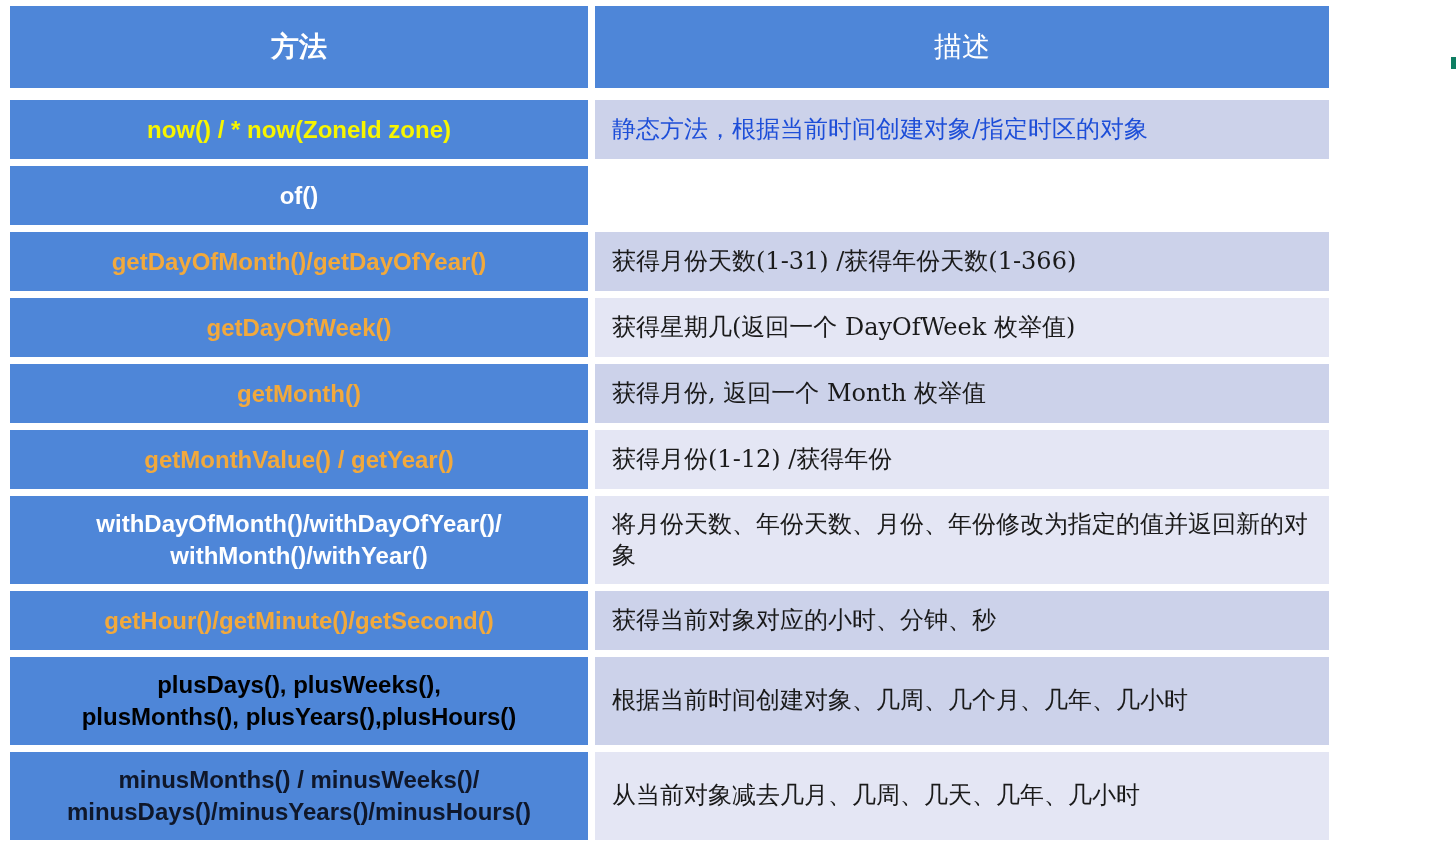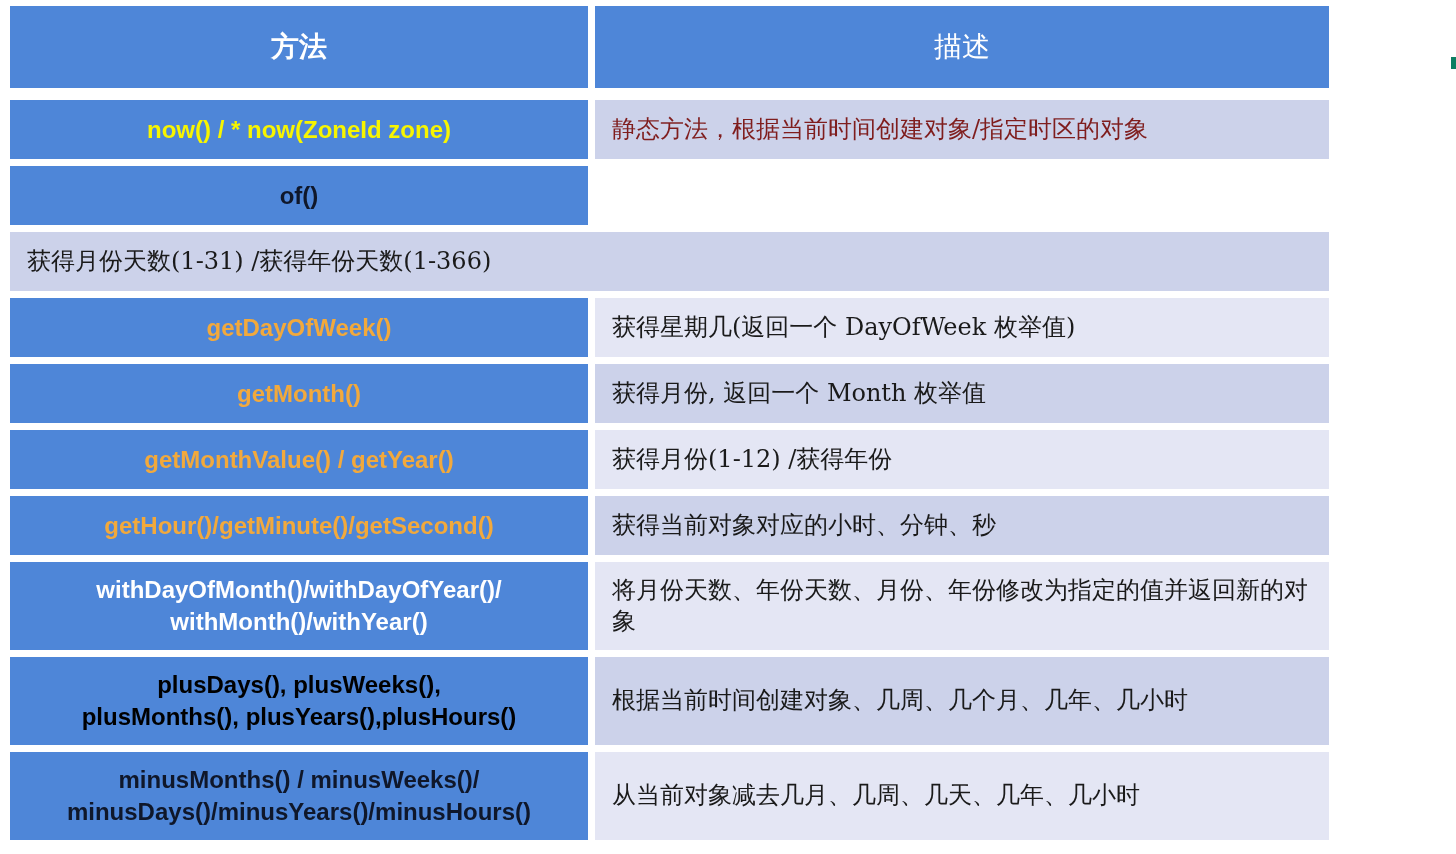--- a/index.html
+++ b/index.html
@@ -85,55 +85,56 @@
       <div class="method-cell header-cell" style="background: rgb(78, 134, 216); color: rgb(255, 255, 255);">
         <span>方法</span>
       </div>
       <div class="desc-cell header-cell" style="background: rgb(78, 134, 216); color: rgb(255, 255, 255);">
         <span>描述</span>
       </div>
     </div>
 
     <div class="t-row h-short">
       <div class="method-cell" style="background: rgb(78, 134, 216); color: rgb(247, 245, 0);">now() / *  now(ZoneId zone)</div>
-      <div class="desc-cell" style="background: rgb(204, 210, 234); color: #7f1d1d;">静态方法，根据当前时间创建对象/指定时区的对象</div>
+      <div class="desc-cell" style="background: rgb(204, 210, 234); color: #1d4ed8;">静态方法，根据当前时间创建对象/指定时区的对象</div>
     </div>
 
     <div class="t-row h-short">
-      <div class="method-cell" style="background: rgb(78, 134, 216); color: #0f172a;">of()</div>
+      <div class="method-cell" style="background: rgb(78, 134, 216); color: #ffffff;">of()</div>
     </div>
 
     <div class="t-row h-short">
+      <div class="method-cell" style="background: rgb(78, 134, 216); color: rgb(242, 169, 60);">getDayOfMonth()/getDayOfYear()</div>
       <div class="desc-cell" style="background: rgb(204, 210, 234); color: rgb(26, 26, 26);">获得月份天数(1-31) /获得年份天数(1-366)</div>
     </div>
 
     <div class="t-row h-short">
       <div class="method-cell" style="background: rgb(78, 134, 216); color: rgb(242, 169, 60);">getDayOfWeek()</div>
       <div class="desc-cell" style="background: rgb(228, 230, 244); color: rgb(26, 26, 26);">获得星期几(返回一个 DayOfWeek 枚举值)</div>
     </div>
 
     <div class="t-row h-short">
       <div class="method-cell" style="background: rgb(78, 134, 216); color: rgb(242, 169, 60);">getMonth()</div>
       <div class="desc-cell" style="background: rgb(204, 210, 234); color: rgb(26, 26, 26);">获得月份, 返回一个 Month 枚举值</div>
     </div>
 
     <div class="t-row h-short">
       <div class="method-cell" style="background: rgb(78, 134, 216); color: rgb(242, 169, 60);">getMonthValue() / getYear()</div>
       <div class="desc-cell" style="background: rgb(228, 230, 244); color: rgb(26, 26, 26);">获得月份(1-12) /获得年份</div>
     </div>
 
-    <div class="t-row h-short">
-      <div class="method-cell" style="background: rgb(78, 134, 216); color: rgb(242, 169, 60);">getHour()/getMinute()/getSecond()</div>
-      <div class="desc-cell" style="background: rgb(204, 210, 234); color: rgb(26, 26, 26);">获得当前对象对应的小时、分钟、秒</div>
-    </div>
-
     <div class="t-row h-tall">
       <div class="method-cell" style="background: rgb(78, 134, 216); color: rgb(255, 255, 255);">withDayOfMonth()/withDayOfYear()/
 withMonth()/withYear()</div>
       <div class="desc-cell" style="background: rgb(228, 230, 244); color: rgb(26, 26, 26);">将月份天数、年份天数、月份、年份修改为指定的值并返回新的对象</div>
+    </div>
+
+    <div class="t-row h-short">
+      <div class="method-cell" style="background: rgb(78, 134, 216); color: rgb(242, 169, 60);">getHour()/getMinute()/getSecond()</div>
+      <div class="desc-cell" style="background: rgb(204, 210, 234); color: rgb(26, 26, 26);">获得当前对象对应的小时、分钟、秒</div>
     </div>
 
     <div class="t-row h-tall">
       <div class="method-cell" style="background: rgb(78, 134, 216); color: #000000;">plusDays(), plusWeeks(),
 plusMonths(), plusYears(),plusHours()</div>
       <div class="desc-cell" style="background: rgb(204, 210, 234); color: rgb(26, 26, 26);">根据当前时间创建对象、几周、几个月、几年、几小时</div>
     </div>
 
     <div class="t-row h-tall">
       <div class="method-cell" style="background: rgb(78, 134, 216); color: #0f172a;">minusMonths() / minusWeeks()/

